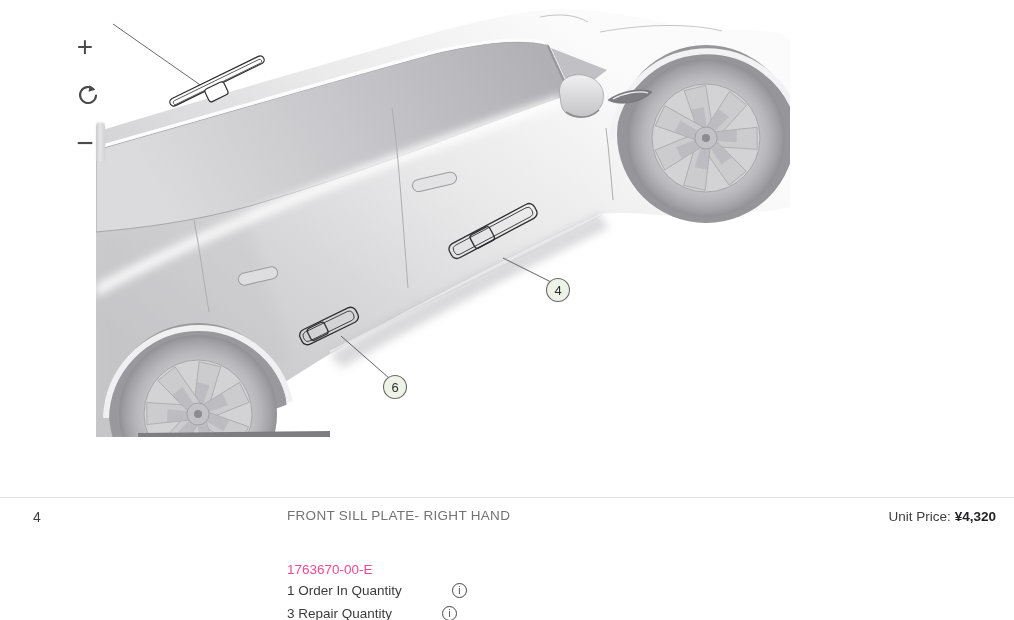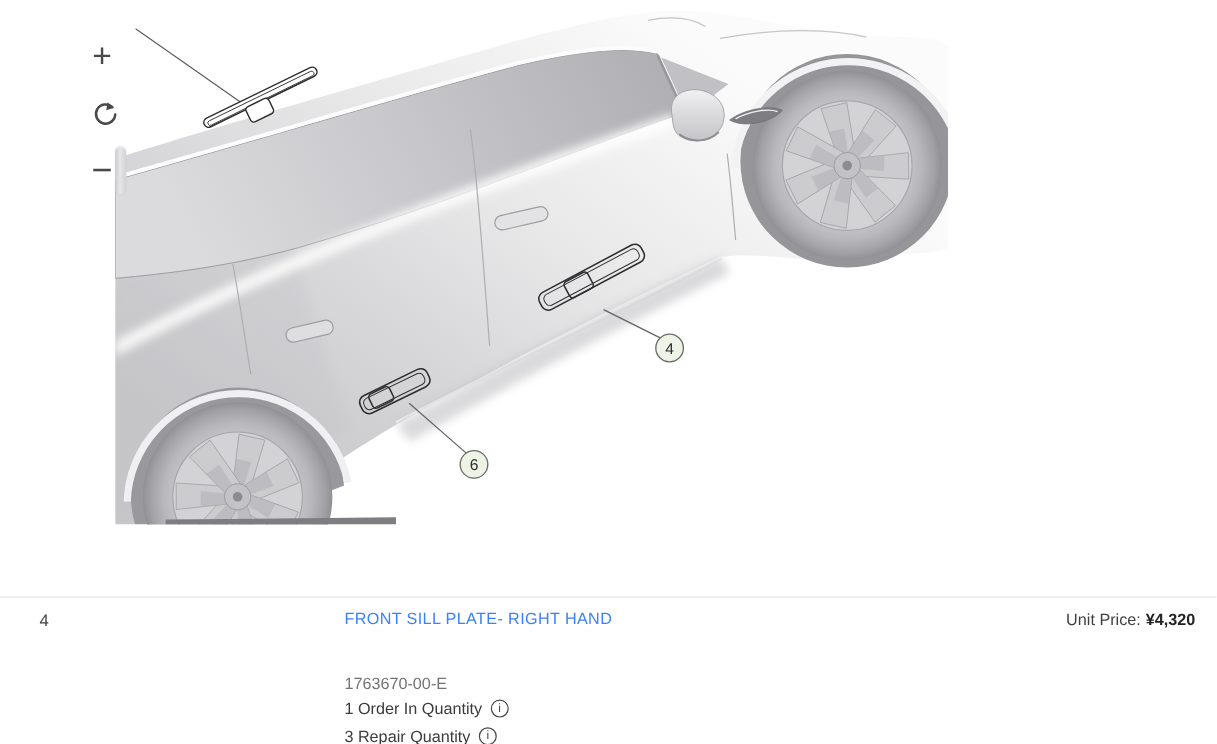--- a/index.html
+++ b/index.html
@@ -18,24 +18,24 @@
   .vc-minus { left:69px; top:127px; font-size:30px; font-weight:400; }
   .vc-slider-thumb { position:absolute; left:96px; top:122px; width:9px; height:40px; border-radius:4px;
             background:linear-gradient(90deg,#cbcbcd 0%,#e6e6e8 45%,#d2d2d4 100%);
             box-shadow:inset 0 1px 0 #f2f2f3, 0 0 1px #bdbdbf; }
 
   
   .part-panel { position:absolute; left:0; top:497px; width:1014px; border-top:1px solid #e3e3e4; background:#fff; }
   .part-row { display:flex; align-items:flex-start; padding:10px 18px 0 33px; }
   .part-ref { width:254px; font-size:14px; color:#3f3f41; padding-top:1px; }
   .part-details { font-size:13.5px; color:#3b3b3d; }
-  .part-name { letter-spacing:.3px; margin-bottom:7px; color:#3b82f6; }
-  .part-number { color:#737373; margin-bottom:6px;margin-top:39px; }
+  .part-name { letter-spacing:.3px; margin-bottom:7px; color:#737373; }
+  .part-number { color:#ec4899; margin-bottom:6px;margin-top:39px; }
   .part-sold { margin-bottom:7px; }
-  .qty-line { display:flex; align-items:center; margin-bottom:8px; }
+  .qty-line { display:flex; align-items:center; margin-bottom:8px;gap:43px; }
   .info-icon { display:inline-flex; align-items:center; justify-content:center; width:15px; height:15px;
                border:1.5px solid #454547; border-radius:50%; font-size:10px; line-height:1; color:#454547;
                margin-left:7px; cursor:pointer; }
   .part-price { margin-left:auto; font-size:13.5px; color:#3f3f41; white-space:nowrap; padding-top:1px;text-align:right; }
   .part-price b { color:#232325; font-weight:700; margin-left:4px; }
 </style>
 </head>
 <body>
 
 <div class="screen">

